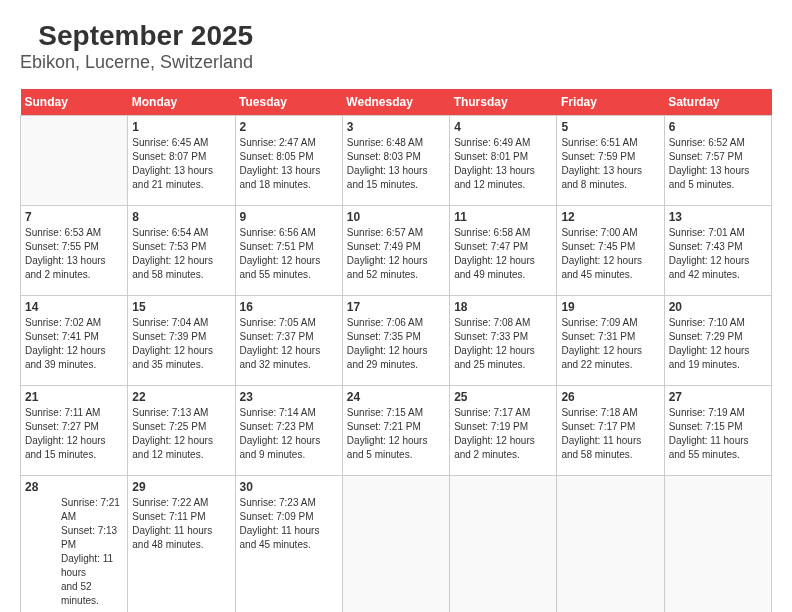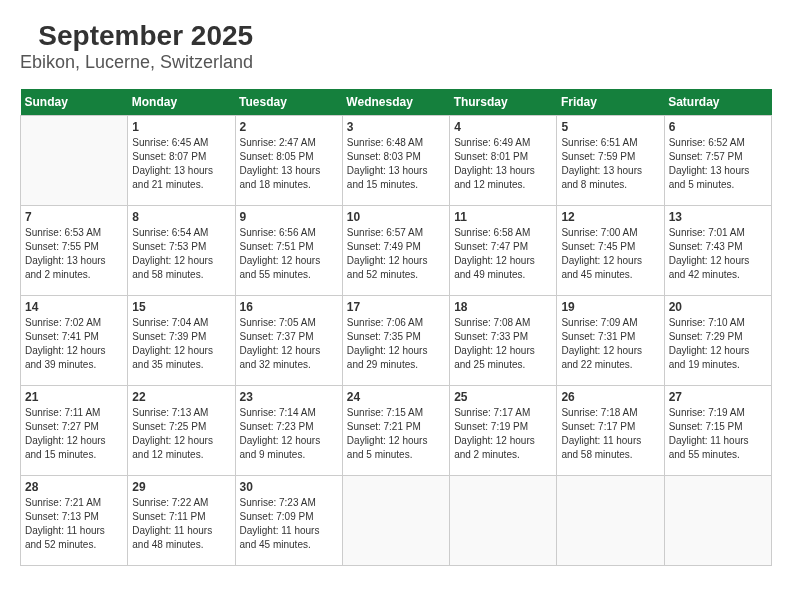--- a/index.html
+++ b/index.html
@@ -36,21 +36,21 @@
     .location-subtitle {
       font-size: 18px;
       color: #555;
     }
     .calendar-table {
       width: 100%;
       border-collapse: collapse;
       font-size: 11px;
     }
     .calendar-table th {
-      background-color: #15803d;
+      background-color: #ef4444;
       color: #fff;
       padding: 6px 4px;
       text-align: left;
       font-size: 12px;
       font-weight: bold;
     }
     .calendar-table td {
       border: 1px solid #ccc;
       vertical-align: top;
       padding: 4px;
@@ -292,21 +292,21 @@
           <div class="day-number">27</div>
           <div class="day-info" style="white-space: pre-line;">Sunrise: 7:19 AM
 Sunset: 7:15 PM
 Daylight: 11 hours
 and 55 minutes.</div>
         </td>
       </tr>
       <tr class="week-row">
         <td>
           <div class="day-number">28</div>
-          <div class="day-info" style="white-space: pre-line;">Sunrise: 7:21 AM
+          <div class="day-info" style="white-space: pre-line; margin-left: 36px;">Sunrise: 7:21 AM
 Sunset: 7:13 PM
 Daylight: 11 hours
 and 52 minutes.</div>
         </td>
         <td>
           <div class="day-number">29</div>
           <div class="day-info" style="white-space: pre-line;">Sunrise: 7:22 AM
 Sunset: 7:11 PM
 Daylight: 11 hours
 and 48 minutes.</div>

